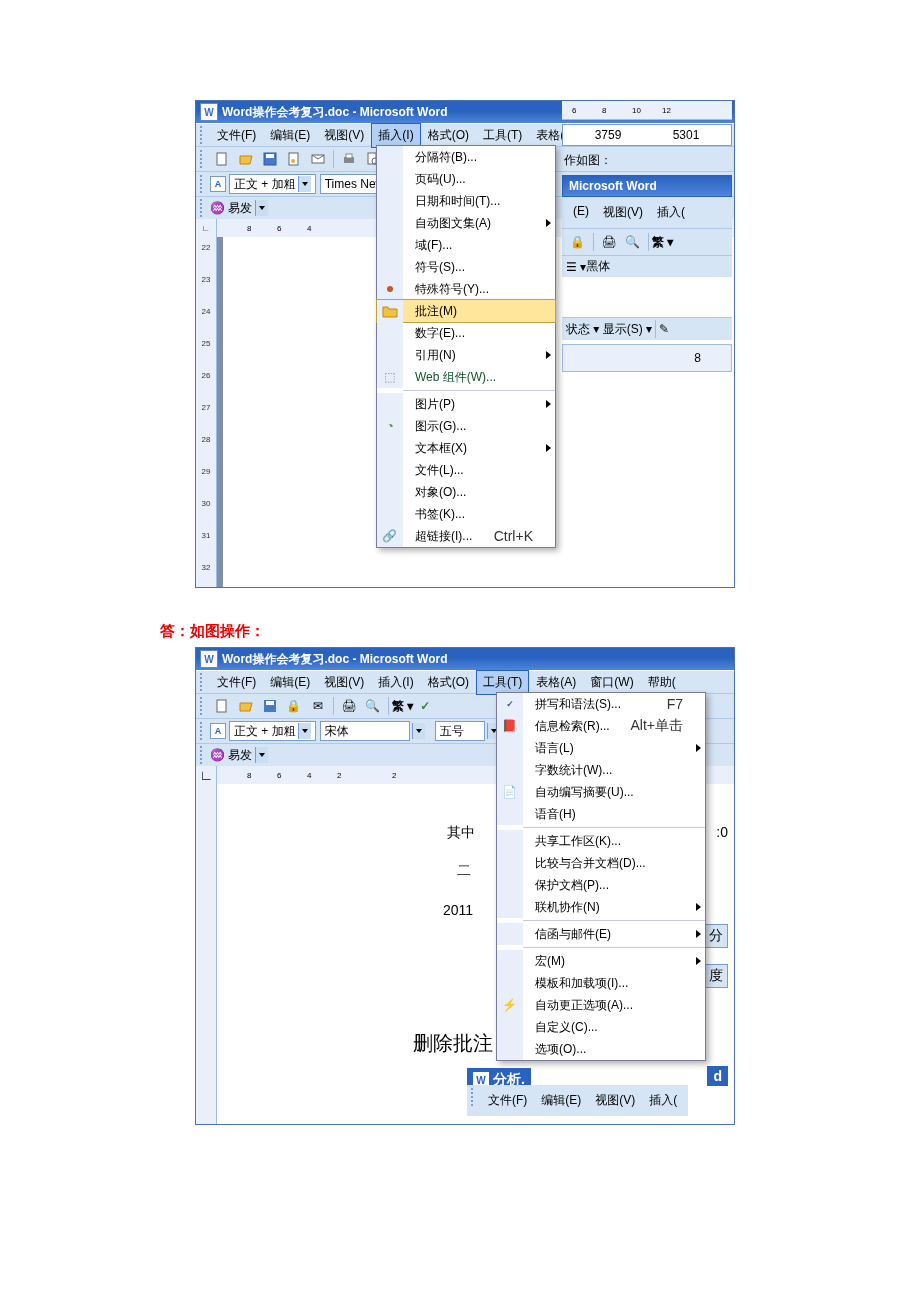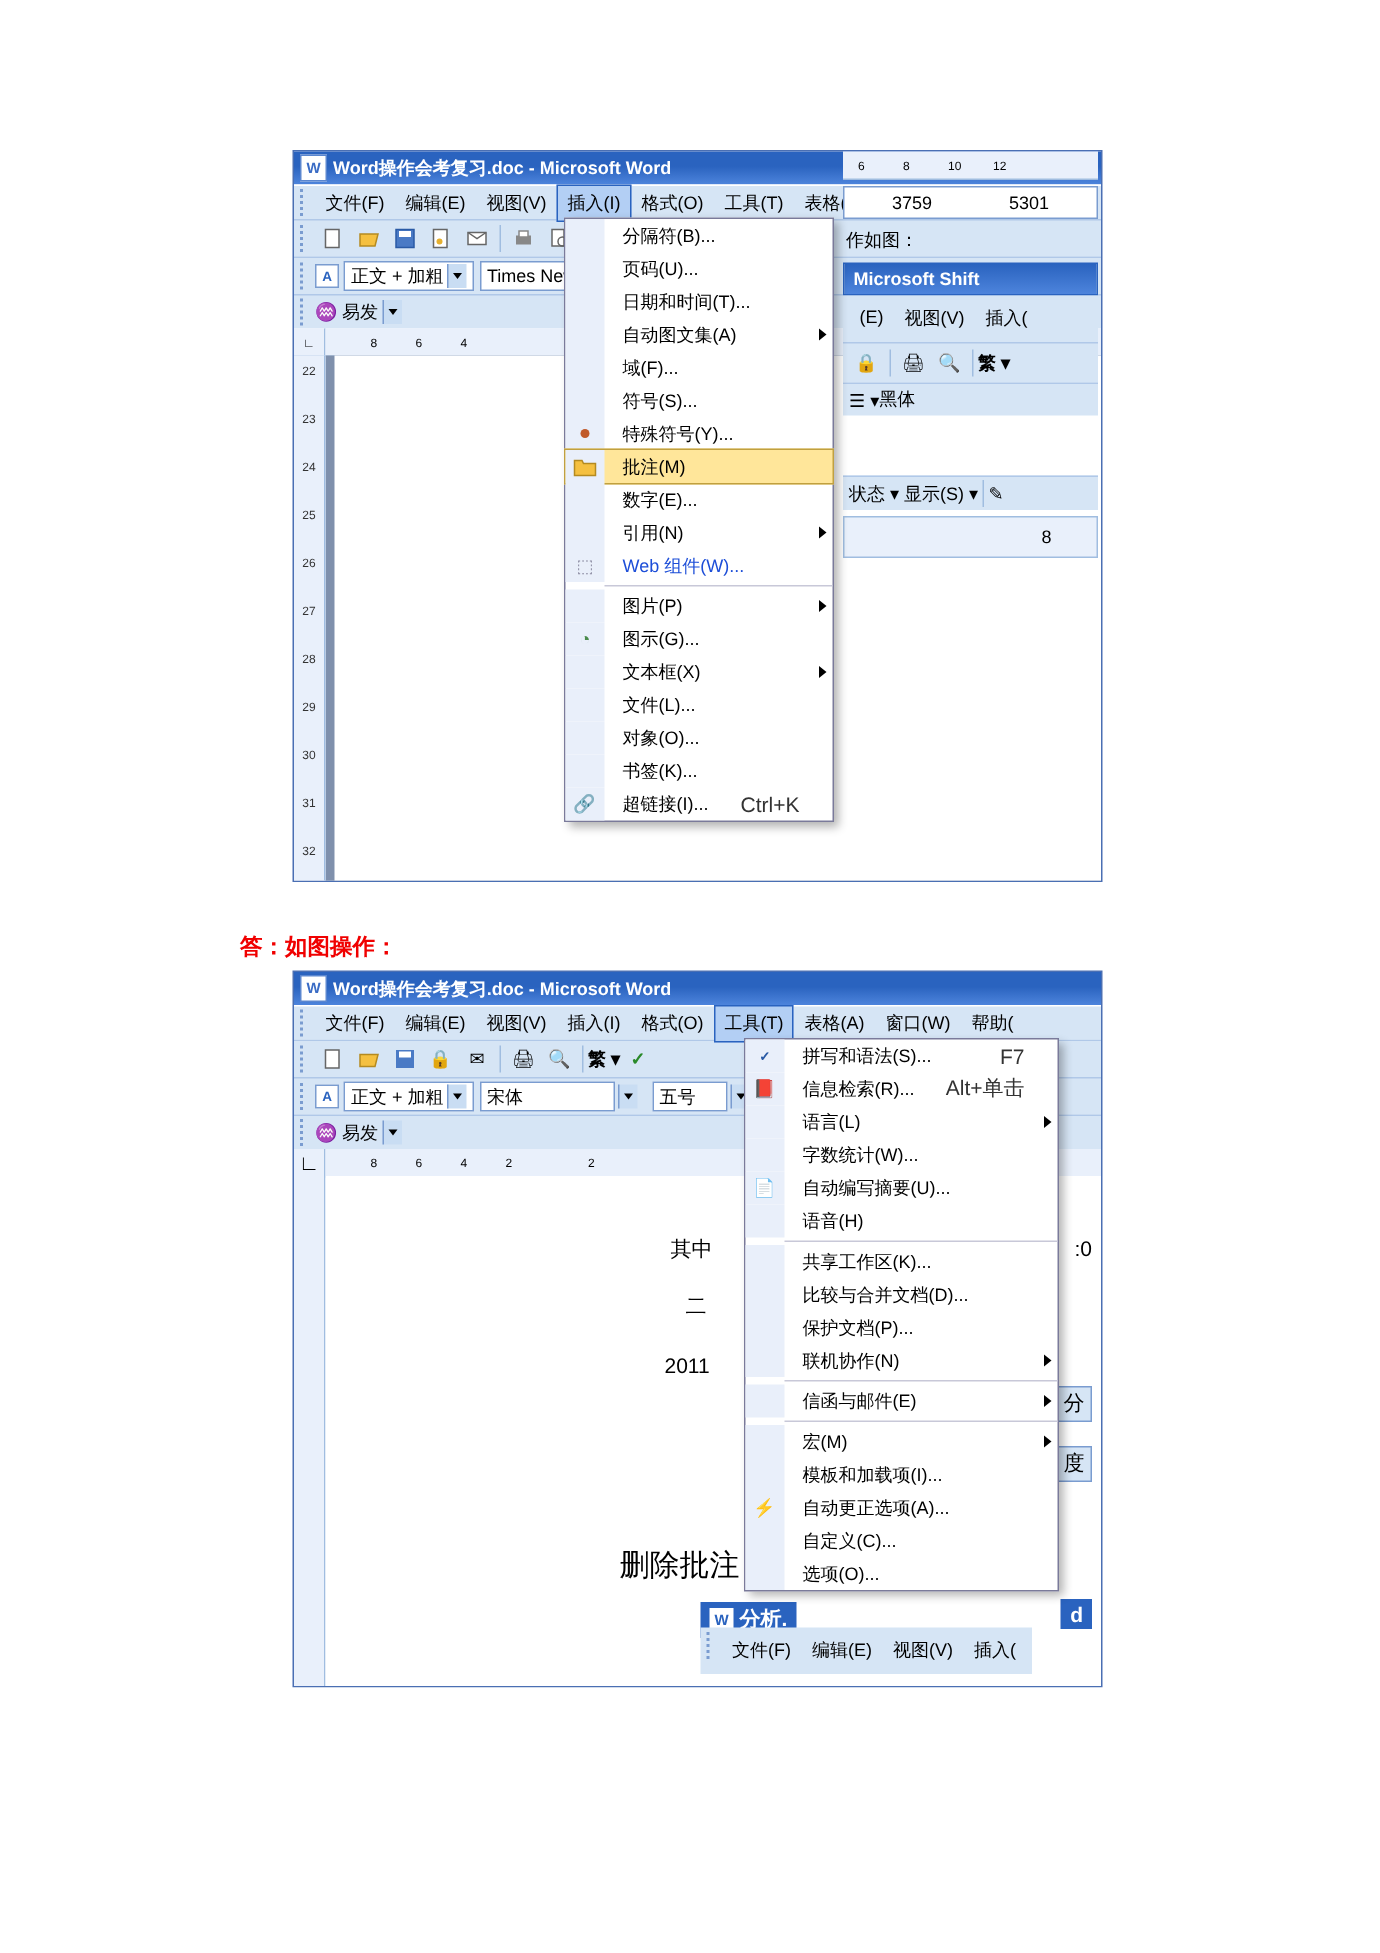--- a/index.html
+++ b/index.html
@@ -33,21 +33,21 @@
   .ruler-row .corner{width:20px;height:18px;background:#e9f0fb;border-right:1px solid #a0bde0;border-bottom:1px solid #a0bde0;display:flex;align-items:center;justify-content:center}
   .dropdown{position:absolute;top:44px;left:180px;width:178px;background:#fff;border:1px solid #7a7a9a;box-shadow:3px 3px 6px rgba(0,0,0,.3);font-size:12px;z-index:10}
   .dd2{left:300px;width:208px}
   .dd-row{display:flex;align-items:center;height:22px;position:relative}
   .dd-icon{width:26px;height:22px;background:#e9effa;display:flex;align-items:center;justify-content:center;flex-shrink:0}
   .dd-label{flex:1;padding-left:12px;display:flex;align-items:center}
   .dd-shortcut{color:#333;margin-right:8px;font-size:14px}
   .dd-sub{width:14px;text-align:center}
   .dd-sub.has::after{content:"";display:inline-block;border-top:4px solid transparent;border-bottom:4px solid transparent;border-left:5px solid #000}
   .dd-row.hl{background:#ffe69a;border:1px solid #c0a040;margin:-1px}
-  .dd-row.dis .dd-label{color:#1d4ed8}
+  .dd-row.dis .dd-label{color:#14532d}
   .dd-sep{height:1px;background:#c8c8d8;margin:2px 0 2px 26px}
   .side-content{position:absolute;right:2px;top:0;width:170px;font-size:12px}
   .side-box{border:1px solid #7a9cd0;background:#fff;padding:3px 6px;margin-top:4px;display:flex;justify-content:space-around}
   .q-block{padding:10px 0 0 160px;font-size:15px}
   .q3{color:#f00000;font-weight:bold}
   .ans{color:#f00000;font-weight:bold;margin-top:4px}
   .embed-title2{background:linear-gradient(to bottom,#2a63bf,#4d84dc);color:#fff;font-weight:bold;padding:3px 6px;border:1px solid #2a63bf}
   .embed-menu2{background:#d6e5f5;padding:3px 4px;display:flex;font-size:12px}
   .embed-tb2{background:#d6e5f5;padding:2px 4px;display:flex;align-items:center;font-size:12px;border-top:1px solid #b0c8e8}
   .A4{width:14px;height:14px;background:#fff;border:1px solid #7a9cd0;display:inline-flex;align-items:center;justify-content:center;color:#2a63bf;font-weight:bold;font-size:9px;margin-right:3px}
@@ -307,21 +307,21 @@
         <span class="tick" style="left:10px">6</span>
         <span class="tick" style="left:40px">8</span>
         <span class="tick" style="left:70px">10</span>
         <span class="tick" style="left:100px">12</span>
       </div>
       <div class="side-box">
         <span>3759</span>
         <span>5301</span>
       </div>
       <div style="padding:6px 2px"><span>作如图：</span></div>
-      <div class="embed-title2"><span>Microsoft Shift</span></div>
+      <div class="embed-title2"><span>Microsoft Word</span></div>
       <div class="embed-menu2">
         <span class="menu-item">(E)</span>
         <span class="menu-item">视图(V)</span>
         <span class="menu-item">插入(</span>
       </div>
       <div class="embed-tb2">
         <span class="tbtn">🔒</span>
         <span class="sep"></span>
         <span class="tbtn">🖨</span>
         <span class="tbtn">🔍</span>

